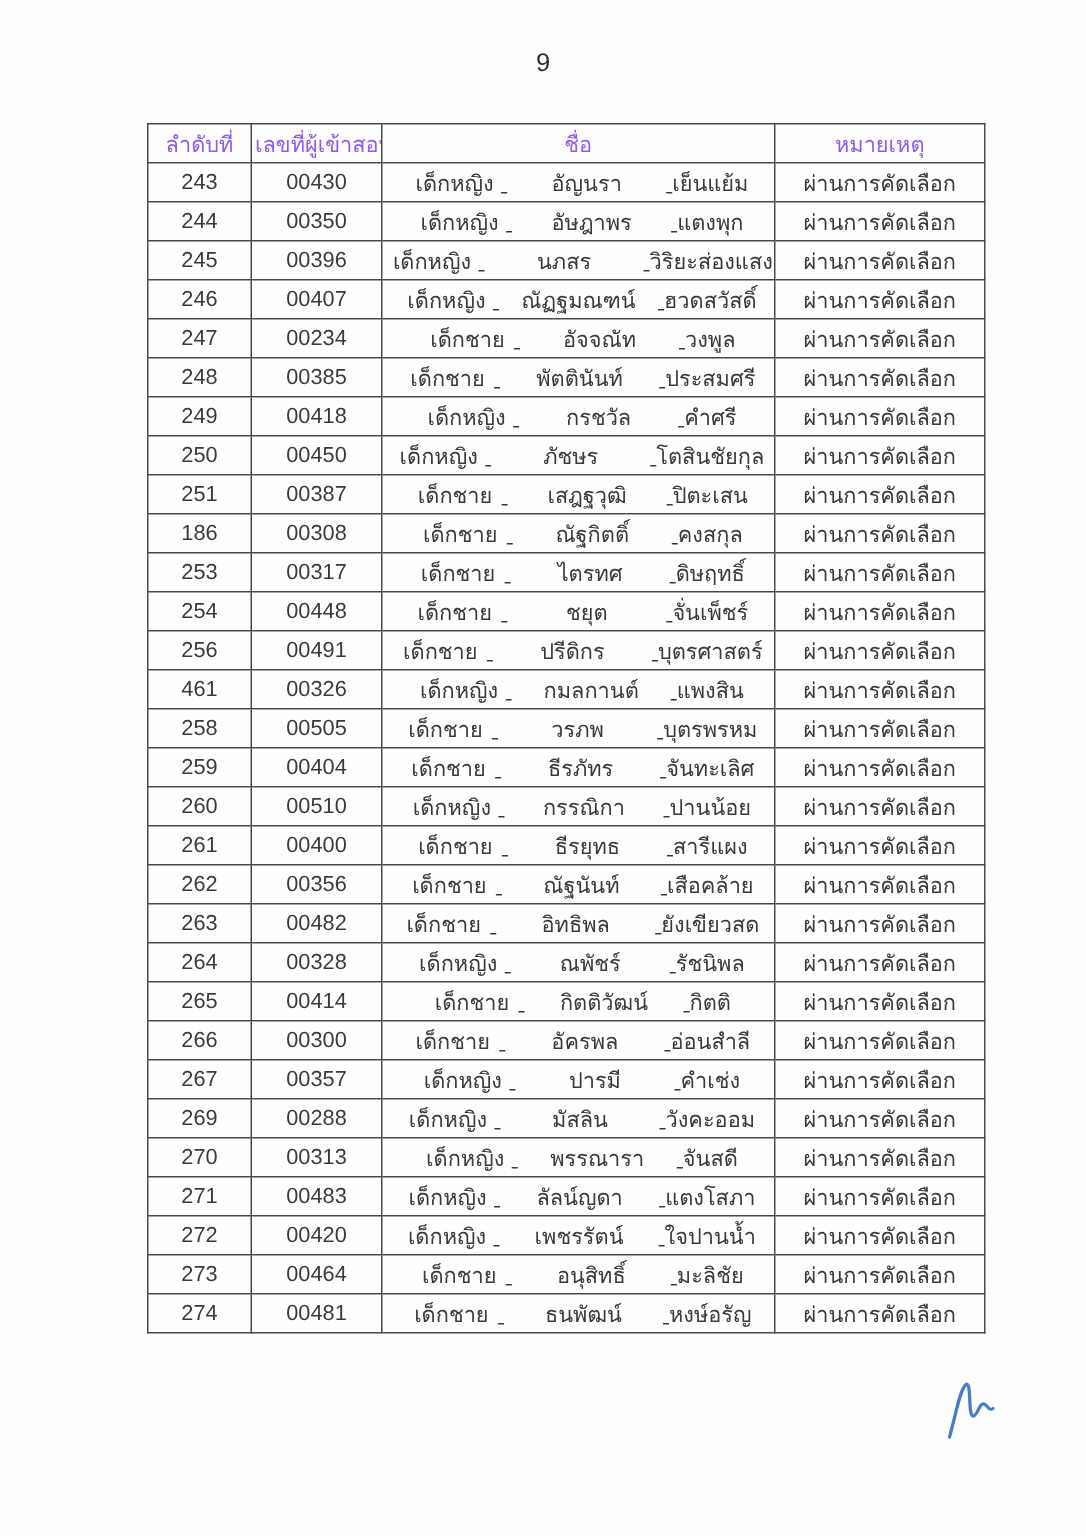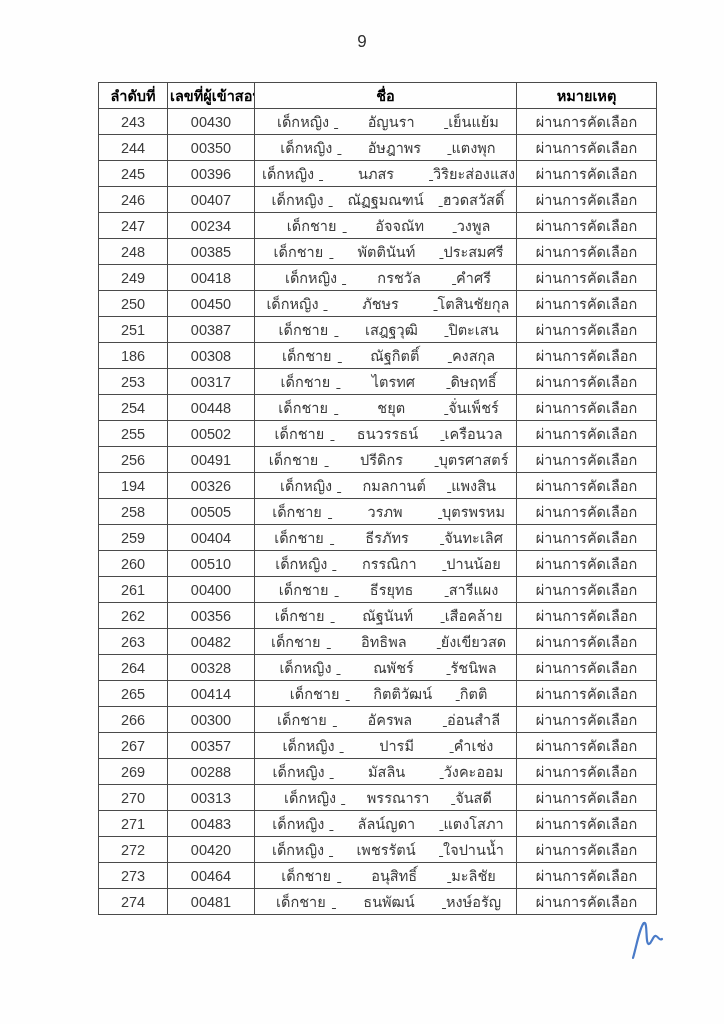--- a/index.html
+++ b/index.html
@@ -39,22 +39,22 @@
   table.results td {
     border: 1px solid #4a4a4a;
     height: 25px;
     padding: 0 2px;
     text-align: center;
     vertical-align: middle;
     overflow: hidden;
     white-space: nowrap;
   }
   table.results th {
-    font-weight: bold;
-    color: #000000;
+    font-weight: normal;
+    color: #8b5cf6;
   }
   col.c-no    { width: 69px; }
   col.c-id    { width: 87px; }
   col.c-name  { width: 262px; }
   col.c-rem   { width: 140px; }
   td.name-cell {
     text-align: left;
     padding-left: 6px;
     text-decoration: underline;
   }
@@ -214,41 +214,31 @@
       <td>254</td>
       <td>00448</td>
       <td class="name-cell">
         <span class="name-title">เด็กชาย</span>
         <span class="name-first">ชยุต</span>
         <span class="name-last">จั่นเพ็ชร์</span>
       </td>
       <td>ผ่านการคัดเลือก</td>
     </tr>
         <tr>
-      <td>255</td>
-      <td>00502</td>
-      <td class="name-cell">
-        <span class="name-title">เด็กชาย</span>
-        <span class="name-first">ธนวรรธน์</span>
-        <span class="name-last">เครือนวล</span>
-      </td>
-      <td>ผ่านการคัดเลือก</td>
-    </tr>
-        <tr>
       <td>256</td>
       <td>00491</td>
       <td class="name-cell">
         <span class="name-title">เด็กชาย</span>
         <span class="name-first">ปรีดิกร</span>
         <span class="name-last">บุตรศาสตร์</span>
       </td>
       <td>ผ่านการคัดเลือก</td>
     </tr>
         <tr>
-      <td>194</td>
+      <td>461</td>
       <td>00326</td>
       <td class="name-cell">
         <span class="name-title">เด็กหญิง</span>
         <span class="name-first">กมลกานต์</span>
         <span class="name-last">แพงสิน</span>
       </td>
       <td>ผ่านการคัดเลือก</td>
     </tr>
         <tr>
       <td>258</td>

